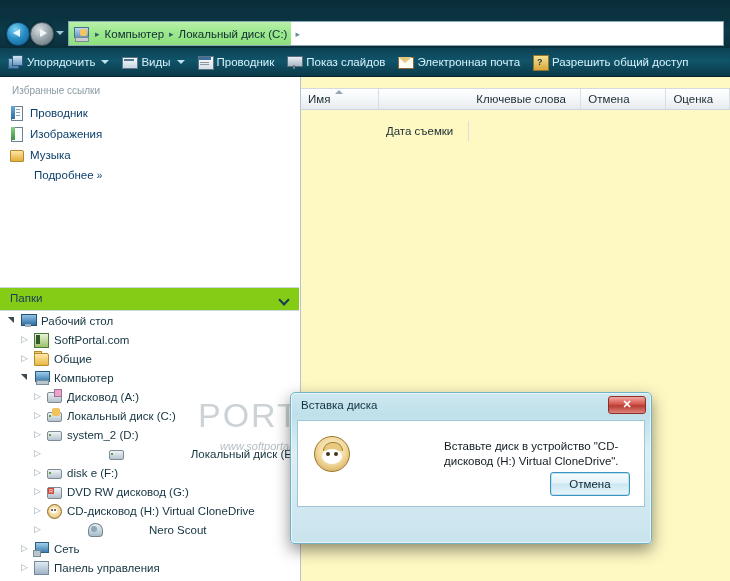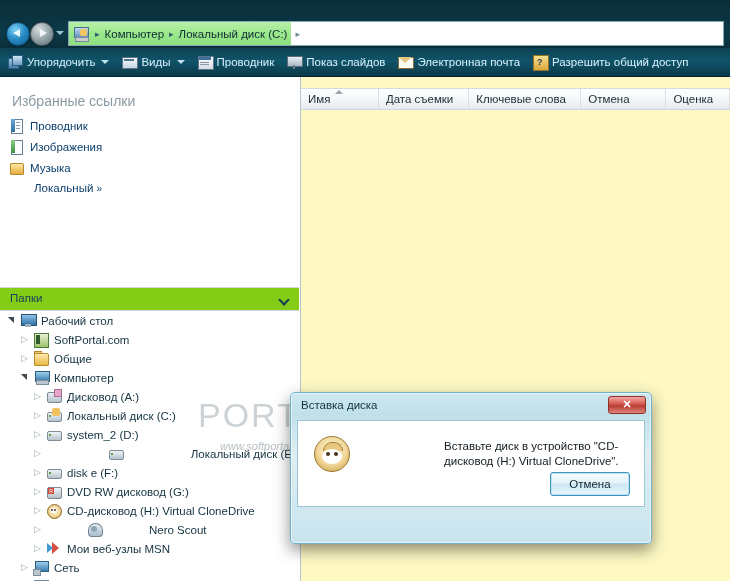--- a/index.html
+++ b/index.html
@@ -141,22 +141,22 @@
   .ic-share .q { position:absolute; left:4px; top:2px; font-size:9px; color:#22405e; font-weight:bold;}
 
   
   .left-pane {
     position: absolute; left: 0; top: 77px; width: 300px; bottom: 0;
     background: #ffffff;
     border-right: 1px solid #b8c4cc;
     overflow: hidden;
   }
   .fav-title {
-    font-size: 14px; color: #8a9aa3;
-    padding: 16px 0 6px 12px;
+    font-size: 10px; color: #8a9aa3;
+    padding: 8px 0 6px 12px;
   }
   .fav-item {
     display: flex; align-items: center; height: 21px;
     padding-left: 10px; cursor: pointer;
   }
   .fav-label { font-size: 11.5px; color: #0b3f6b; margin-left: 7px; }
   .fav-more {
     font-size: 11.5px; color: #0b3f6b; padding-left: 34px;
     height: 21px; line-height: 21px; cursor: pointer;
   }
@@ -497,21 +497,21 @@
     </div>
 
     <div class="fav-item">
       <span class="mus-ic">
         <span class="f"></span>
       </span>
       <span class="fav-label">Музыка</span>
     </div>
 
     <div class="fav-more">
-      <span>Локальный</span>
+      <span>Подробнее</span>
       <span class="chev">»</span>
     </div>
 
     <div class="folders-head">
       <span class="t">Папки</span>
       <span class="chev-down"></span>
     </div>
 
     <div class="tree">
         <div class="tree-row" style="padding-left: 6px;">
@@ -606,28 +606,20 @@
           <span class="tree-label">CD-дисковод (H:) Virtual CloneDrive</span>
         </div>
         <div class="tree-row" style="padding-left: 32px; gap: 41px;">
           <span class="tw closed"></span>
           <span class="ti ti-nero">
             <span class="c"></span>
             <span class="m"></span>
           </span>
           <span class="tree-label">Nero Scout</span>
         </div>
-        <div class="tree-row" style="padding-left: 32px;">
-          <span class="tw closed"></span>
-          <span class="ti ti-msn">
-            <span class="b1"></span>
-            <span class="b2"></span>
-          </span>
-          <span class="tree-label">Мои веб-узлы MSN</span>
-        </div>
         <div class="tree-row" style="padding-left: 19px;">
           <span class="tw closed"></span>
           <span class="ti ti-net">
             <span class="m"></span>
             <span class="g"></span>
           </span>
           <span class="tree-label">Сеть</span>
         </div>
         <div class="tree-row" style="padding-left: 19px;">
           <span class="tw closed"></span>
@@ -637,21 +629,21 @@
           <span class="tree-label">Панель управления</span>
         </div>
       </div>
   </div>
 
   <div class="right-pane">
     <div class="col-head">
         <div class="col sorted" style="width: 86px;">
           <span>Имя</span>
         </div>
-        <div class="col" style="width: 100px;">
+        <div class="col" style="width: 100px; margin-top: 32px;">
           <span>Дата съемки</span>
         </div>
         <div class="col" style="width: 124px;">
           <span>Ключевые слова</span>
         </div>
         <div class="col" style="width: 94px;">
           <span>Отмена</span>
         </div>
         <div class="col" style="width: 70px;">
           <span>Оценка</span>

